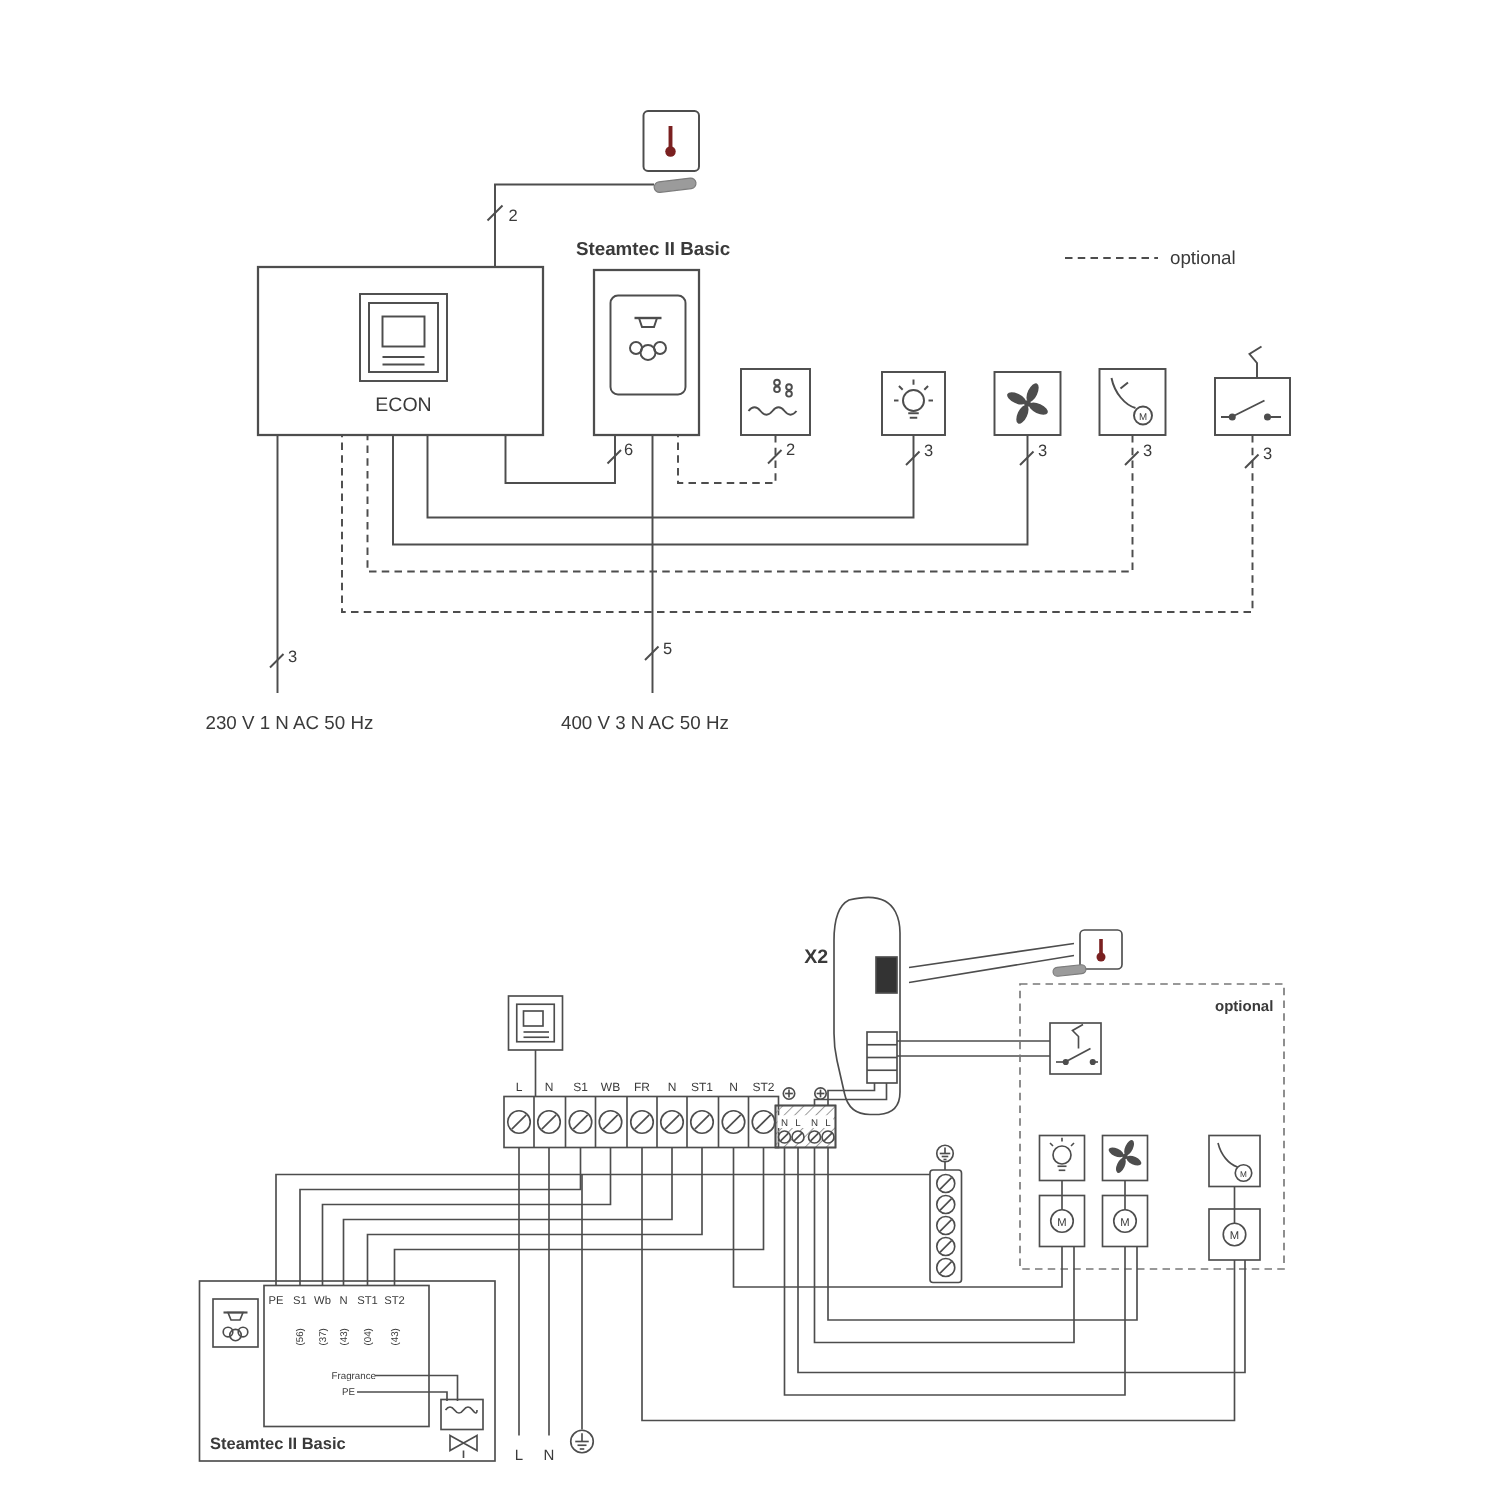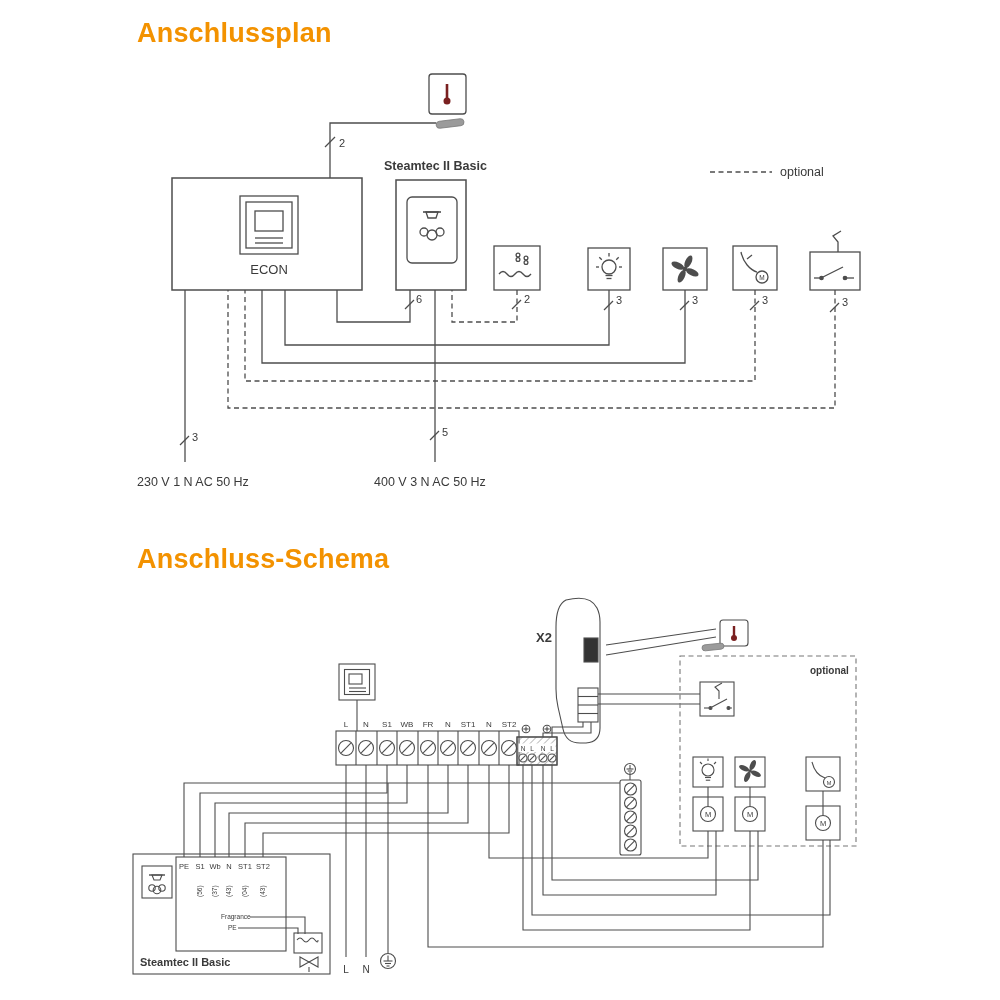--- a/index.html
+++ b/index.html
@@ -12,22 +12,20 @@
   svg{position:absolute;left:0;top:0;}
   svg text{font-family:"Liberation Sans", sans-serif;fill:#3a3a3a;}
   .lbl{font-size:12.5px;}
   .num{font-size:11px;}
   .tlbl{font-size:8px;}
 </style>
 </head>
 <body>
 
 <div class="page">
-  <div class="heading" id="h-plan">Anschlussplan</div>
-  <div class="heading" id="h-schema">Anschluss-Schema</div>
 
   <svg width="1000" height="1000" viewBox="0 0 1000 1000">
     <defs>
       <pattern id="hatch" width="5" height="5" patternUnits="userSpaceOnUse" patternTransform="rotate(45)">
         <line x1="0" y1="0" x2="0" y2="5" stroke="#999" stroke-width="1.3"></line>
       </pattern>
     </defs>
 
     <g stroke="#4d4d4d" stroke-width="1.3" fill="none">
 

